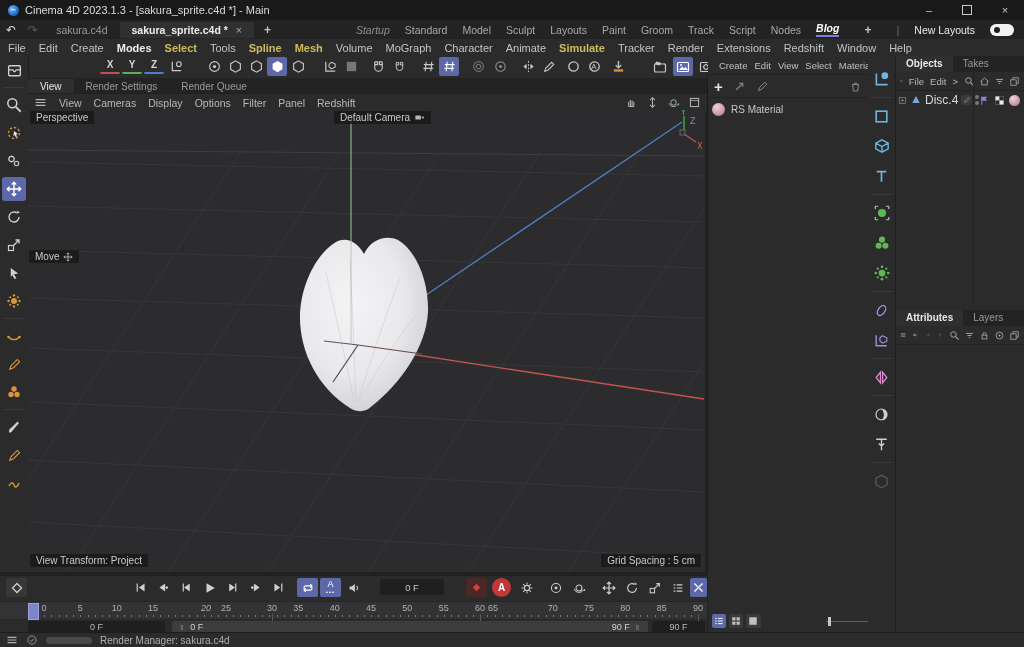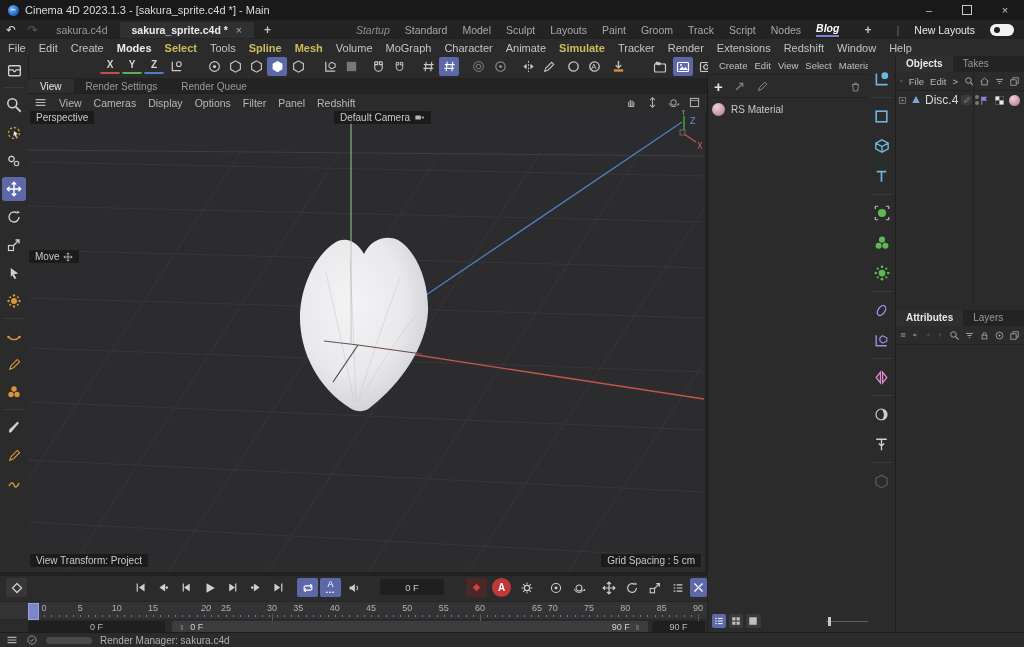--- a/index.html
+++ b/index.html
@@ -874,21 +874,21 @@
       <span class="tick" style="left: 153px;">15</span>
       <span class="tick" style="left: 206px; font-style: italic;">20</span>
       <span class="tick" style="left: 210px; margin-left: 16px;">25</span>
       <span class="tick major" style="left: 272px;">30</span>
       <span class="tick" style="left: 298.334px;">35</span>
       <span class="tick" style="left: 334.668px;">40</span>
       <span class="tick" style="left: 371.002px;">45</span>
       <span class="tick" style="left: 407.335px;">50</span>
       <span class="tick" style="left: 443.668px;">55</span>
       <span class="tick major" style="left: 480.002px;">60</span>
-      <span class="tick" style="left: 537px;">65</span>
+      <span class="tick" style="left: 493px;">65</span>
       <span class="tick" style="left: 552.669px;">70</span>
       <span class="tick" style="left: 589.003px;">75</span>
       <span class="tick" style="left: 625.336px;">80</span>
       <span class="tick" style="left: 661.669px;">85</span>
       <span class="tick major" style="left: 698.003px;">90</span>
     </div>
   <div class="rangerow">
     <div class="rbox" style="left:28px;width:137px">0 F</div>
     <div class="rangebar">
       <span style="display:flex;gap:6px;align-items:center">

